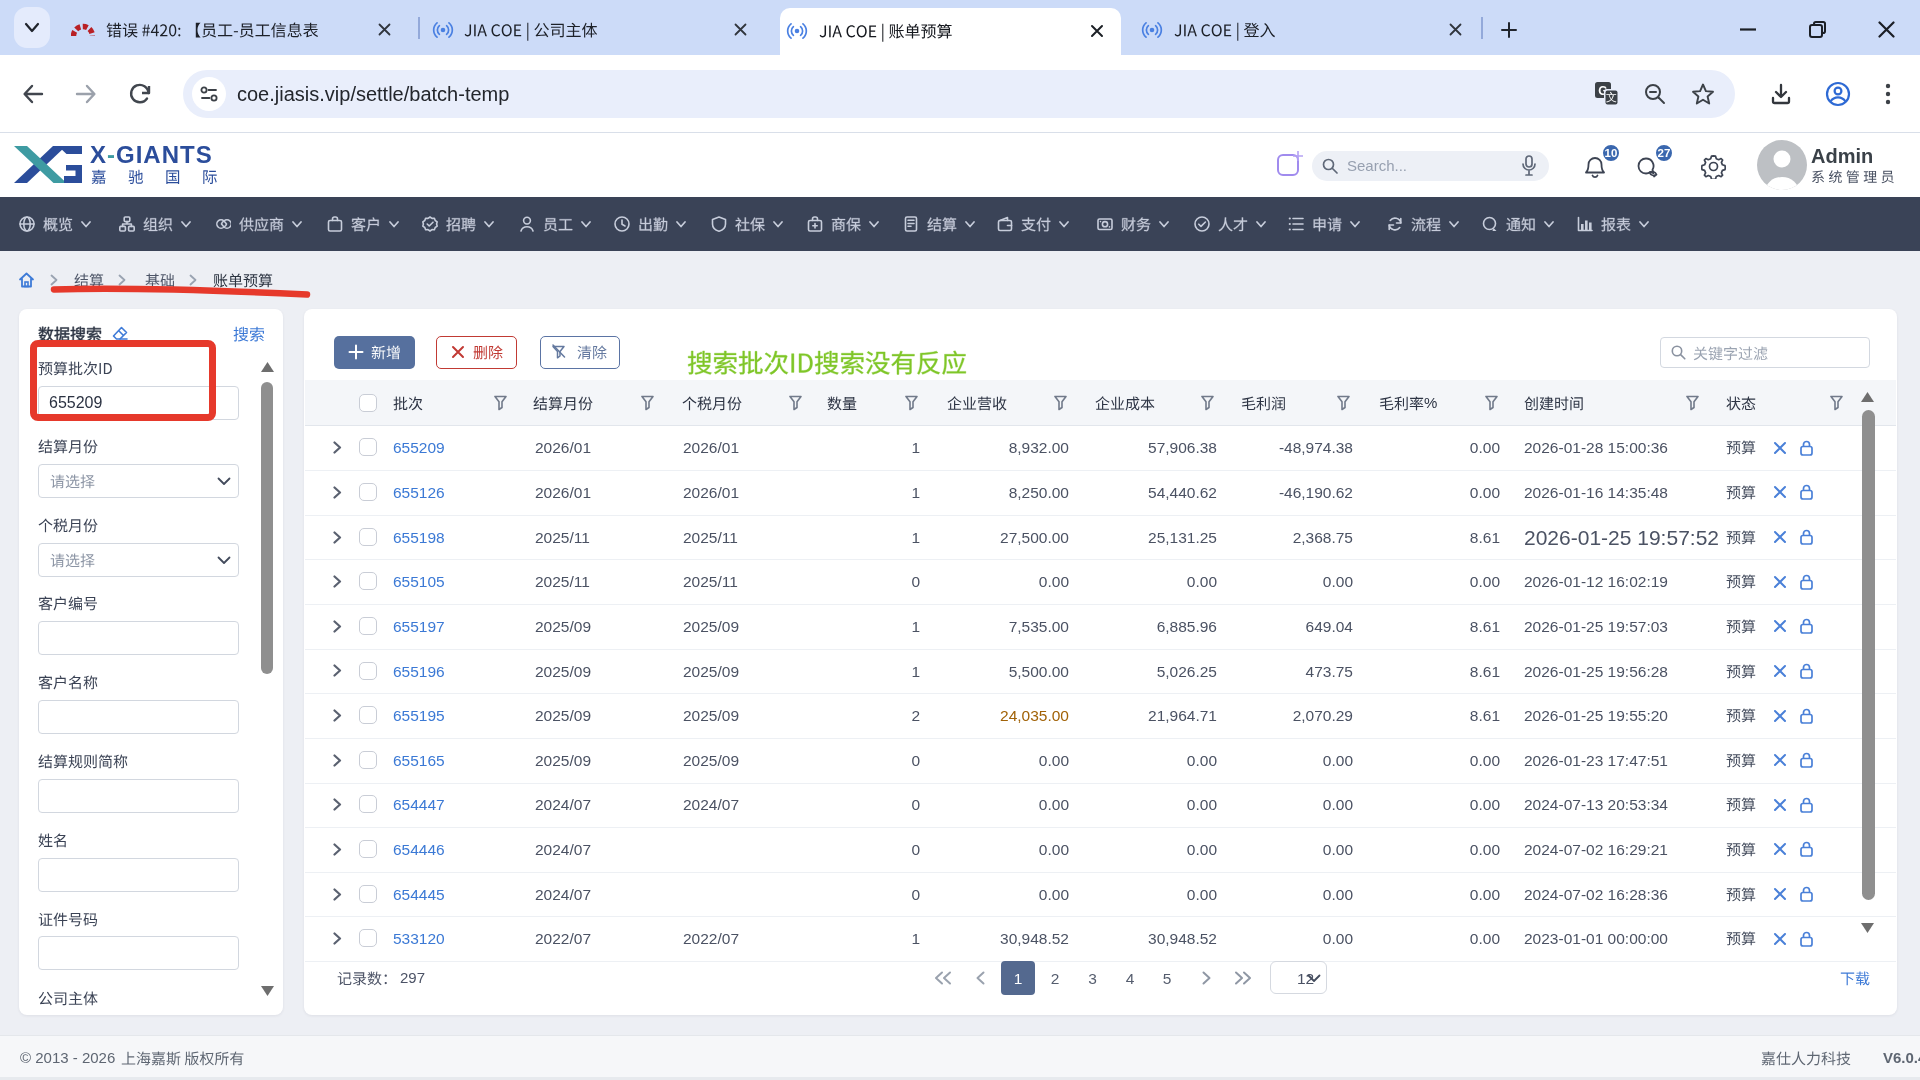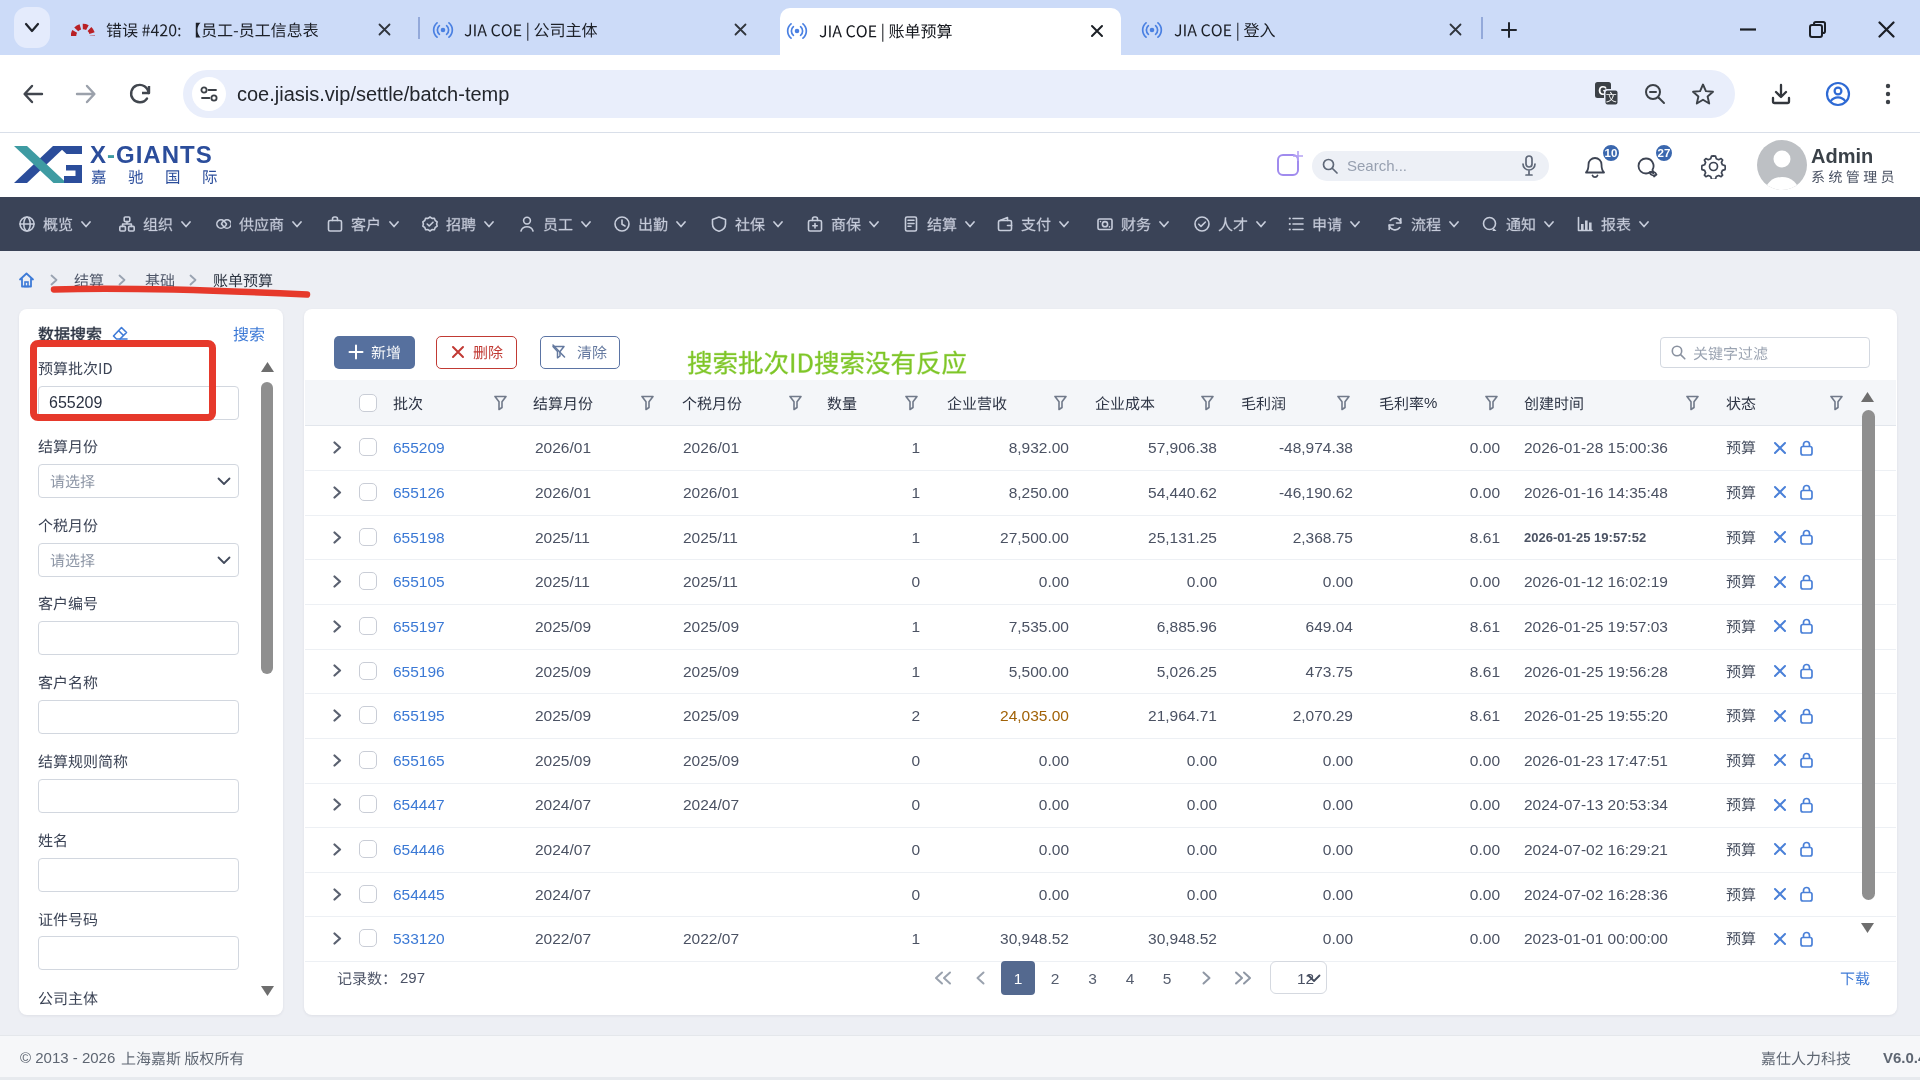--- a/index.html
+++ b/index.html
@@ -1112,21 +1112,21 @@
     </svg>
     <div style="position:absolute;left:359px;top:527.6px;width:18px;height:18px;border:1.5px solid #c9cdd6;border-radius:5px;background:#fff"></div>
     <div style="position:absolute;top:525.6px;font-size:15.5px;line-height:23px;color:#3b79d5;font-weight:400;letter-spacing:0px;white-space:nowrap;left:393.0px;">655198</div>
     <div style="position:absolute;top:525.6px;font-size:15.5px;line-height:23px;color:#4b5263;font-weight:400;letter-spacing:0px;white-space:nowrap;left:535.0px;">2025/11</div>
     <div style="position:absolute;top:525.6px;font-size:15.5px;line-height:23px;color:#4b5263;font-weight:400;letter-spacing:0px;white-space:nowrap;left:683.0px;">2025/11</div>
     <div style="position:absolute;top:525.6px;font-size:15.5px;line-height:23px;color:#4b5263;font-weight:400;letter-spacing:0px;white-space:nowrap;left:520.0px;width:400px;text-align:right;">1</div>
     <div style="position:absolute;top:525.6px;font-size:15.5px;line-height:23px;color:#4b5263;font-weight:400;letter-spacing:0px;white-space:nowrap;left:669.0px;width:400px;text-align:right;">27,500.00</div>
     <div style="position:absolute;top:525.6px;font-size:15.5px;line-height:23px;color:#4b5263;font-weight:400;letter-spacing:0px;white-space:nowrap;left:817.0px;width:400px;text-align:right;">25,131.25</div>
     <div style="position:absolute;top:525.6px;font-size:15.5px;line-height:23px;color:#4b5263;font-weight:400;letter-spacing:0px;white-space:nowrap;left:953.0px;width:400px;text-align:right;">2,368.75</div>
     <div style="position:absolute;top:525.6px;font-size:15.5px;line-height:23px;color:#4b5263;font-weight:400;letter-spacing:0px;white-space:nowrap;left:1100.0px;width:400px;text-align:right;">8.61</div>
-    <div style="position:absolute;top:525.6px;font-size:13px;line-height:23px;color:#4b5263;font-weight:700;letter-spacing:0px;white-space:nowrap;left:1524.0px;">2026-01-25 19:57:52</div>
+    <div style="position:absolute;top:525.6px;font-size:21px;line-height:23px;color:#4b5263;font-weight:400;letter-spacing:0px;white-space:nowrap;left:1524.0px;">2026-01-25 19:57:52</div>
     <div style="position:absolute;left:1726.0px;top:526.6px;">
       <svg width="30.0" height="21.0" viewBox="0 0 30.0 21.0" style="display:block">
         <g fill="#434b5c" transform="translate(0,16.1) scale(0.01500,-0.01500)">
           <use href="#g9884" x="0"></use>
           <use href="#g7b97" x="1000"></use>
         </g>
       </svg>
     </div>
     <svg style="position:absolute;left:1773px;top:530.075px" width="14" height="14" viewBox="0 0 14 14" fill="none">
       <path d="M2 2 L12 12 M12 2 L2 12" stroke="#4a80d8" stroke-width="2" stroke-linecap="round"></path>

